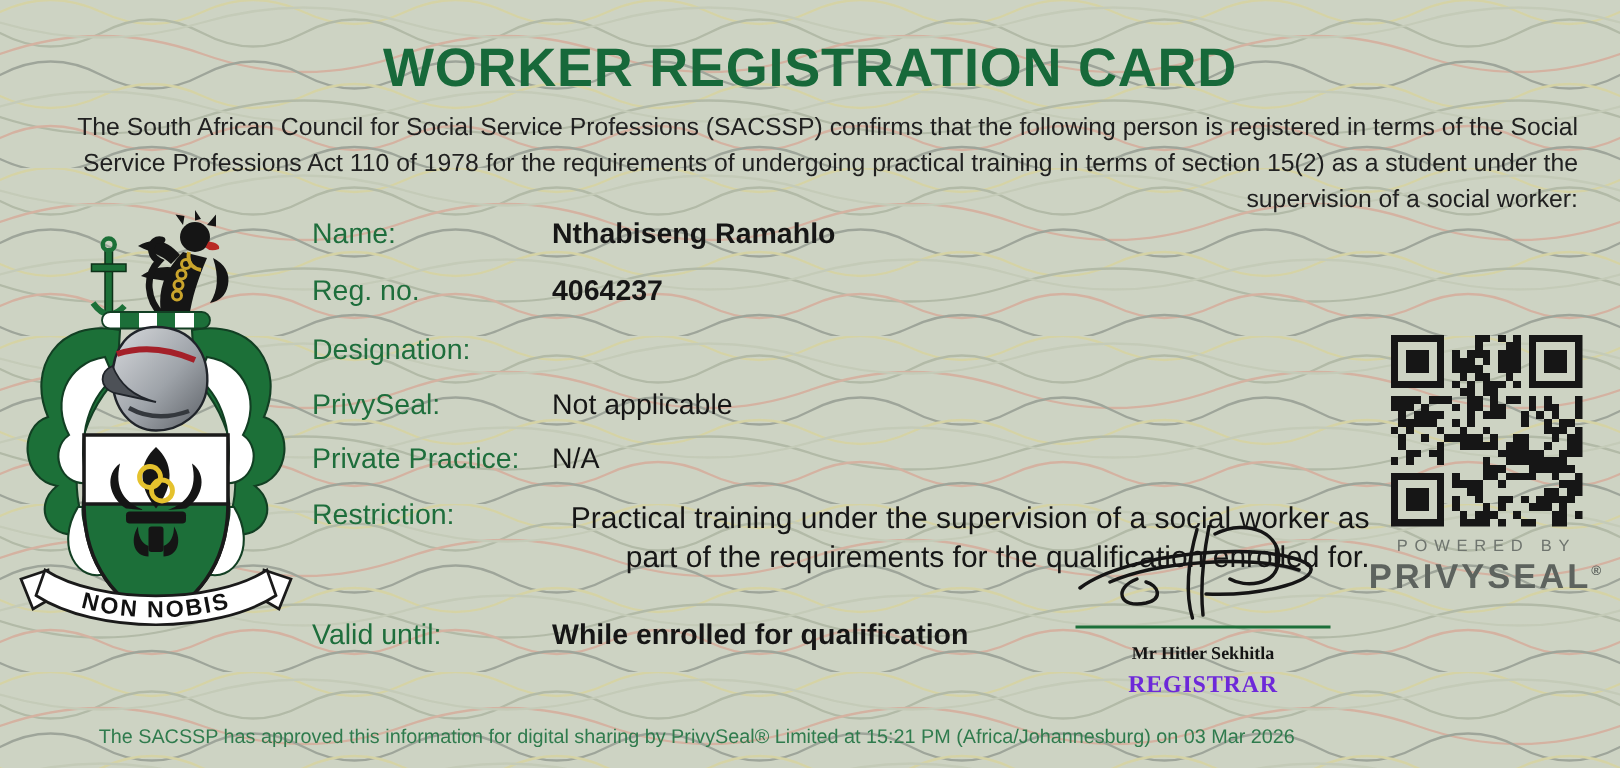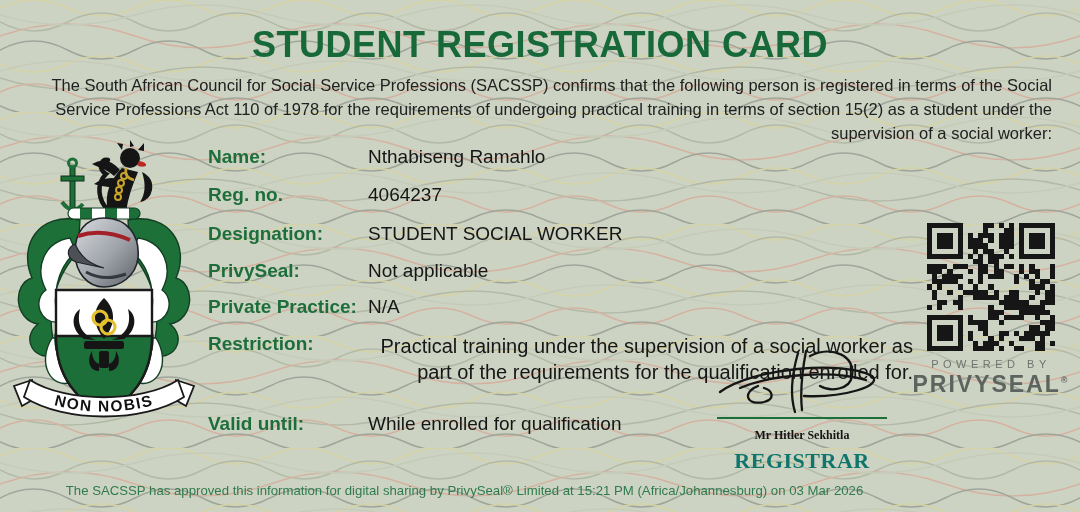--- a/index.html
+++ b/index.html
@@ -14,31 +14,31 @@
     top:24px;left:0;width:1080px;text-align:center;
     font-size:36px;font-weight:bold;color:#17693a;letter-spacing:.5px;
   }
   .intro{
     top:74px;left:28px;width:1024px;text-align:right;
     font-size:16.5px;line-height:1.45;color:#212121;
   }
   .crest{left:8px;top:140px;}
 
   .field-label{
-    font-size:19px;font-weight:bold;color:#1e6e3c;white-space:nowrap;
+    font-size:19px;font-weight:normal;color:#1e6e3c;white-space:nowrap;
   }
   .field-value{font-size:19px;color:#161616;}
-  .bold{font-weight:normal;}
+  .bold{font-weight:bold;}
   .restriction-value{width:545px;font-size:20px;line-height:1.32;text-align:right;}
 
   .sig-block{left:706px;top:350px;width:192px;text-align:center;}
   .sig-scribble{display:block;margin:0 auto;}
   .sig-line{width:170px;border:none;border-top:2.5px solid #1c6f39;margin:1px auto 0 auto;}
   .sig-name{font-family:"Liberation Serif",serif;font-weight:bold;font-size:12px;color:#141414;margin-top:9px;}
-  .sig-title{font-family:"Liberation Serif",serif;font-weight:bold;font-size:22px;letter-spacing:.5px;color:#0f766e;margin-top:5px;}
+  .sig-title{font-family:"Liberation Serif",serif;font-weight:bold;font-size:16px;letter-spacing:.5px;color:#6d28d9;margin-top:5px;}
 
   .qr-col{left:910px;top:213px;width:162px;text-align:center;}
   .qr-instruction{font-size:11.3px;line-height:1.35;color:#2e2e2e;}
   .qr-svg{display:block;margin:10px auto 0 auto;}
   .powered-by{font-size:11px;letter-spacing:4.5px;color:#6e746e;margin-top:7px;white-space:nowrap;}
   .brand{font-size:23px;font-weight:bold;letter-spacing:2px;color:#5d635e;margin-top:1px;white-space:nowrap;}
   .brand sup{font-size:9px;}
 
   .footer{
     top:483px;left:0;width:929px;text-align:center;
@@ -63,21 +63,21 @@
           <path d="M0,92 q33.75,-16 67.5,0 t67.5,0 t67.5,0 t67.5,0" stroke="#d7a796"></path>
           <path d="M0,106 q33.75,16 67.5,0 t67.5,0 t67.5,0 t67.5,0" stroke="#8f968c"></path>
           <path d="M0,15 q67.5,20 135,0 t135,0" stroke="#c2c8b4"></path>
           <path d="M0,71 q67.5,-20 135,0 t135,0" stroke="#c2c8b4"></path>
         </g>
       </pattern>
     </defs>
     <rect width="1080" height="512" fill="url(#waves)"></rect>
   </svg>
 
-  <div class="layer title">STUDENT REGISTRATION CARD</div>
+  <div class="layer title">WORKER REGISTRATION CARD</div>
 
   <div class="layer intro">The South African Council for Social Service Professions (SACSSP) confirms that the following person is registered in terms of the Social Service Professions Act 110 of 1978 for the requirements of undergoing practical training in terms of section 15(2) as a student under the supervision of a social worker:</div>
 
   <svg class="layer crest" width="192" height="290" viewBox="0 0 192 290" xmlns="http://www.w3.org/2000/svg">
     <defs>
       <linearGradient id="helm" x1="0" y1="0" x2="1" y2="1">
         <stop offset="0" stop-color="#d8dadd"></stop>
           <stop offset=".55" stop-color="#9ea3a9"></stop>
           <stop offset="1" stop-color="#5c6066"></stop>
       </linearGradient>
@@ -175,21 +175,20 @@
     </g>
   </svg>
 
   <div class="layer field-label" style="left:208px;top:146px">Name:</div>
   <div class="layer field-value bold" style="left:368px;top:146px">Nthabiseng Ramahlo</div>
 
   <div class="layer field-label" style="left:208px;top:184px">Reg. no.</div>
   <div class="layer field-value bold" style="left:368px;top:184px">4064237</div>
 
   <div class="layer field-label" style="left:208px;top:223px">Designation:</div>
-  <div class="layer field-value bold" style="left:368px;top:223px">STUDENT SOCIAL WORKER</div>
 
   <div class="layer field-label" style="left:208px;top:260px">PrivySeal:</div>
   <div class="layer field-value" style="left:368px;top:260px">Not applicable</div>
 
   <div class="layer field-label" style="left:208px;top:296px">Private Practice:</div>
   <div class="layer field-value" style="left:368px;top:296px">N/A</div>
 
   <div class="layer field-label" style="left:208px;top:333px">Restriction:</div>
   <div class="layer field-value restriction-value" style="left:368px;top:333px">Practical training under the supervision of a social worker as part of the requirements for the qualification enrolled for.</div>
 

